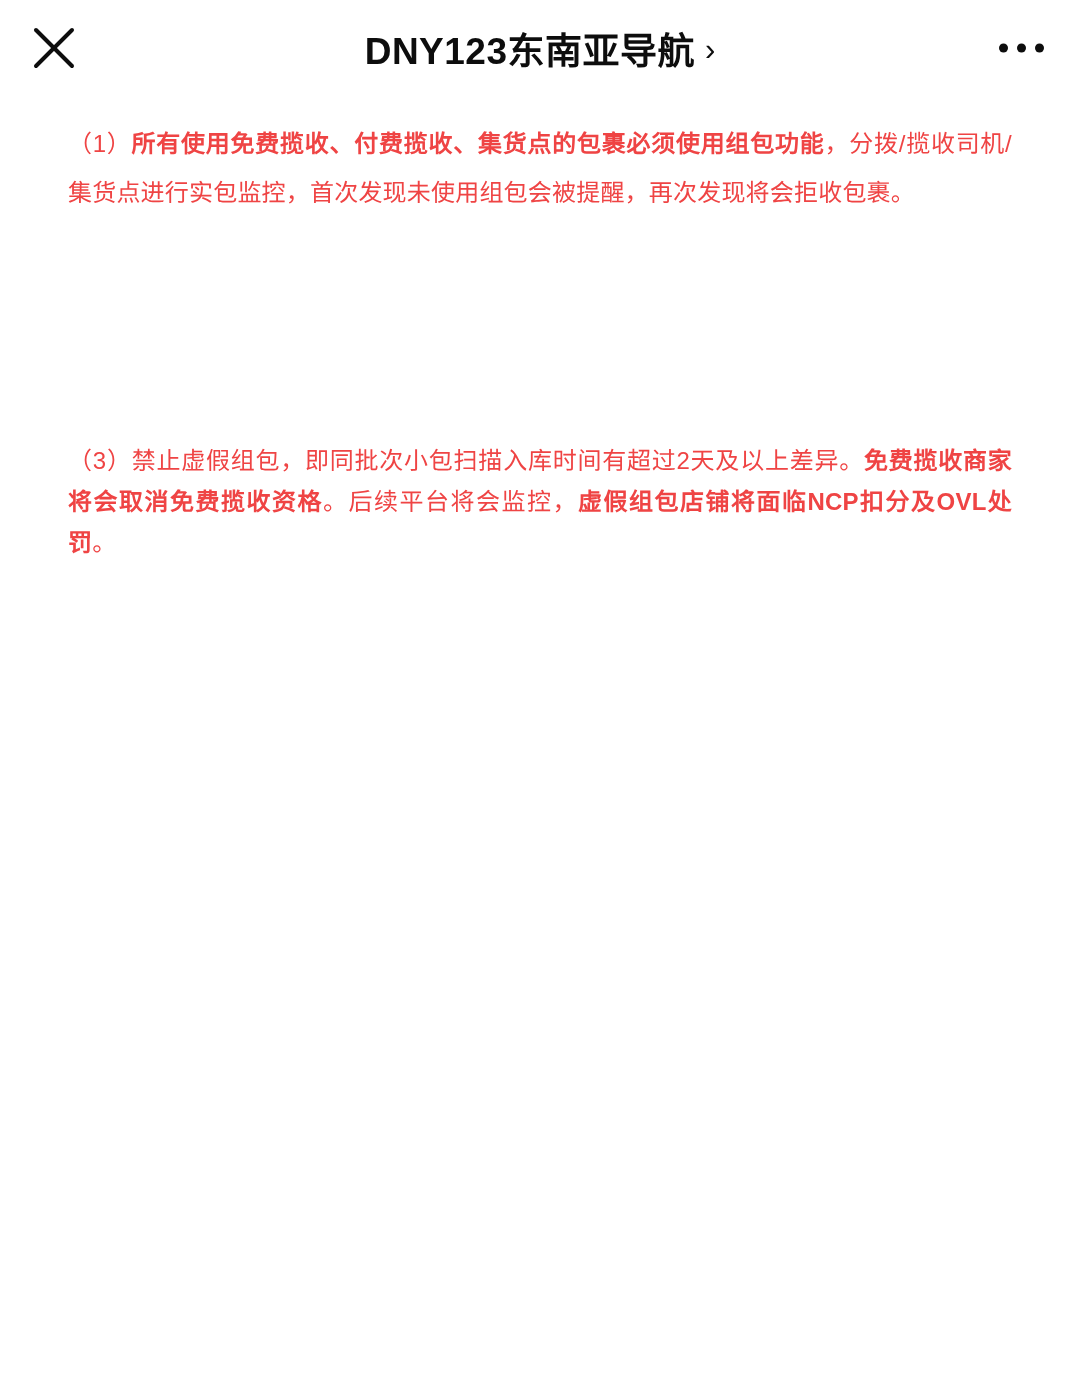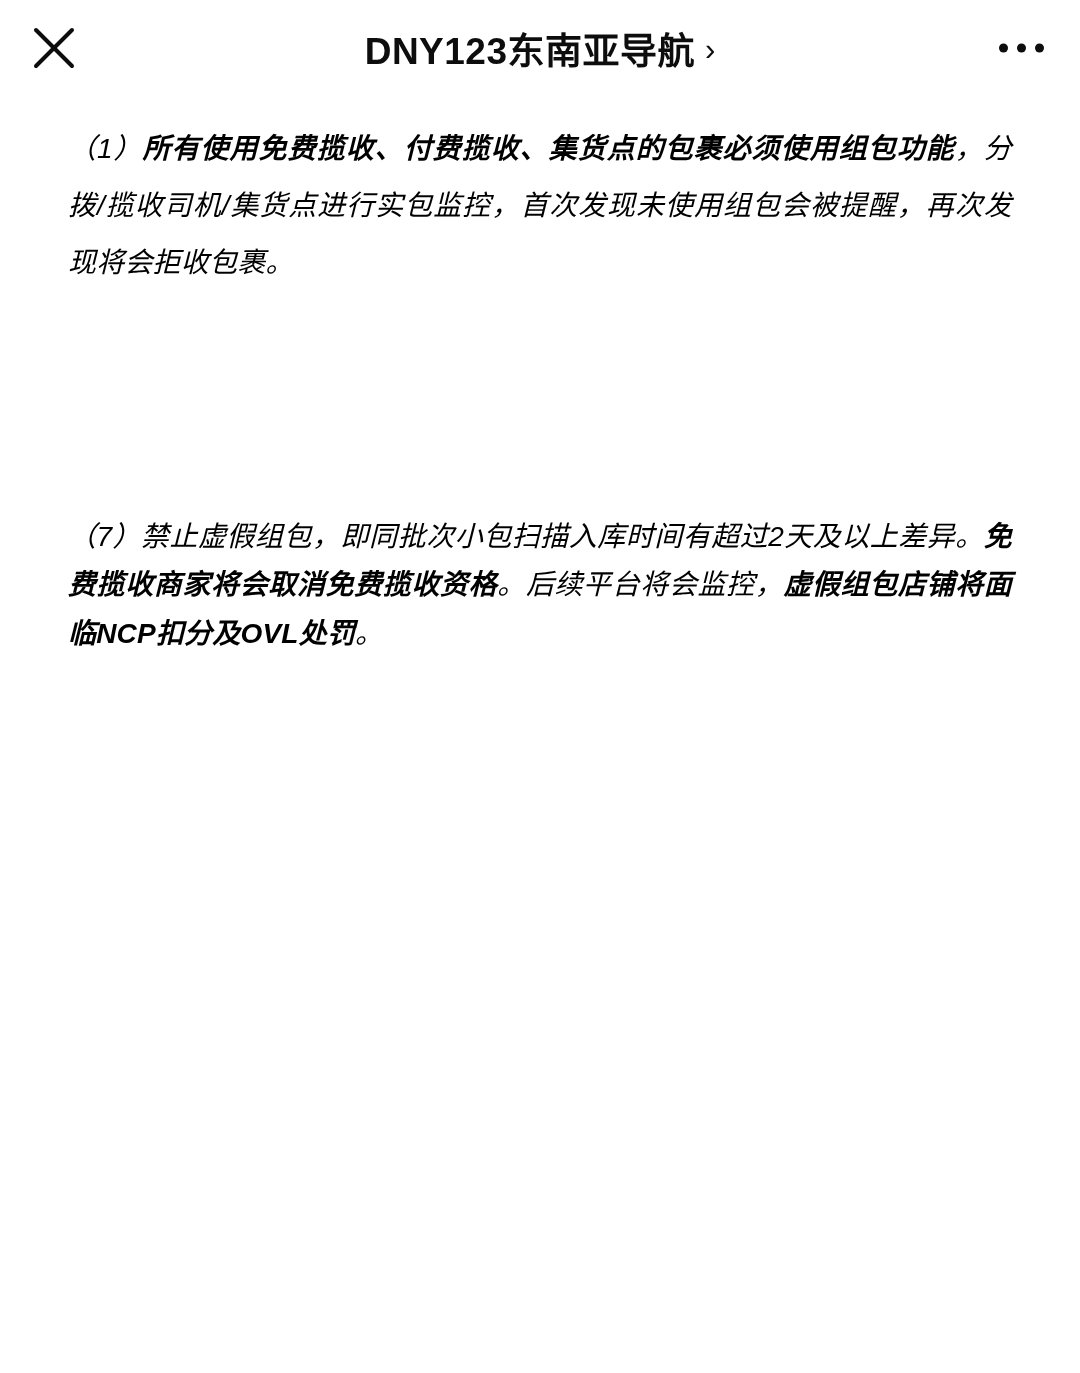--- a/index.html
+++ b/index.html
@@ -77,27 +77,26 @@
     border-radius: 50%;
     background: #0d0d0d;
   }
 
   
   .article {
     padding: 24px 68px 0 68px;
     box-sizing: border-box;
   }
   .para {
-    font-size: 28px;
+    font-size: 24px;
     line-height: 1.72;
-    color: #000000;
+    color: #ef4444;
     margin: 0;
     letter-spacing: 0.2px;
     text-align: justify;
-    font-style: italic;
   }
   .para.loose { line-height: 2.04; }
   .para b { font-weight: 700; }
 
   .gap-lg { height: 118px; }
   .gap-md { height: 104px; }
 </style>
 </head>
 <body>
 
@@ -122,14 +121,14 @@
     <span class="dot"></span>
     <span class="dot"></span>
   </div>
 
 </div>
 
 <div class="article">
   <p class="para loose"><span>（1）</span><b>所有使用免费揽收、付费揽收、集货点的包裹必须使用组包功能</b><span>，分拨/揽收司机/集货点进行实包监控，首次发现未使用组包会被提醒，再次发现将会拒收包裹。</span></p>
   <div class="gap-lg"></div>
   <div class="gap-md"></div>
-  <p class="para"><span>（7）禁止虚假组包，即同批次小包扫描入库时间有超过2天及以上差异。</span><b>免费揽收商家将会取消免费揽收资格</b><span>。后续平台将会监控，</span><b>虚假组包店铺将面临NCP扣分及OVL处罚</b><span>。</span></p>
+  <p class="para"><span>（3）禁止虚假组包，即同批次小包扫描入库时间有超过2天及以上差异。</span><b>免费揽收商家将会取消免费揽收资格</b><span>。后续平台将会监控，</span><b>虚假组包店铺将面临NCP扣分及OVL处罚</b><span>。</span></p>
 </div>
 
 </body></html>

